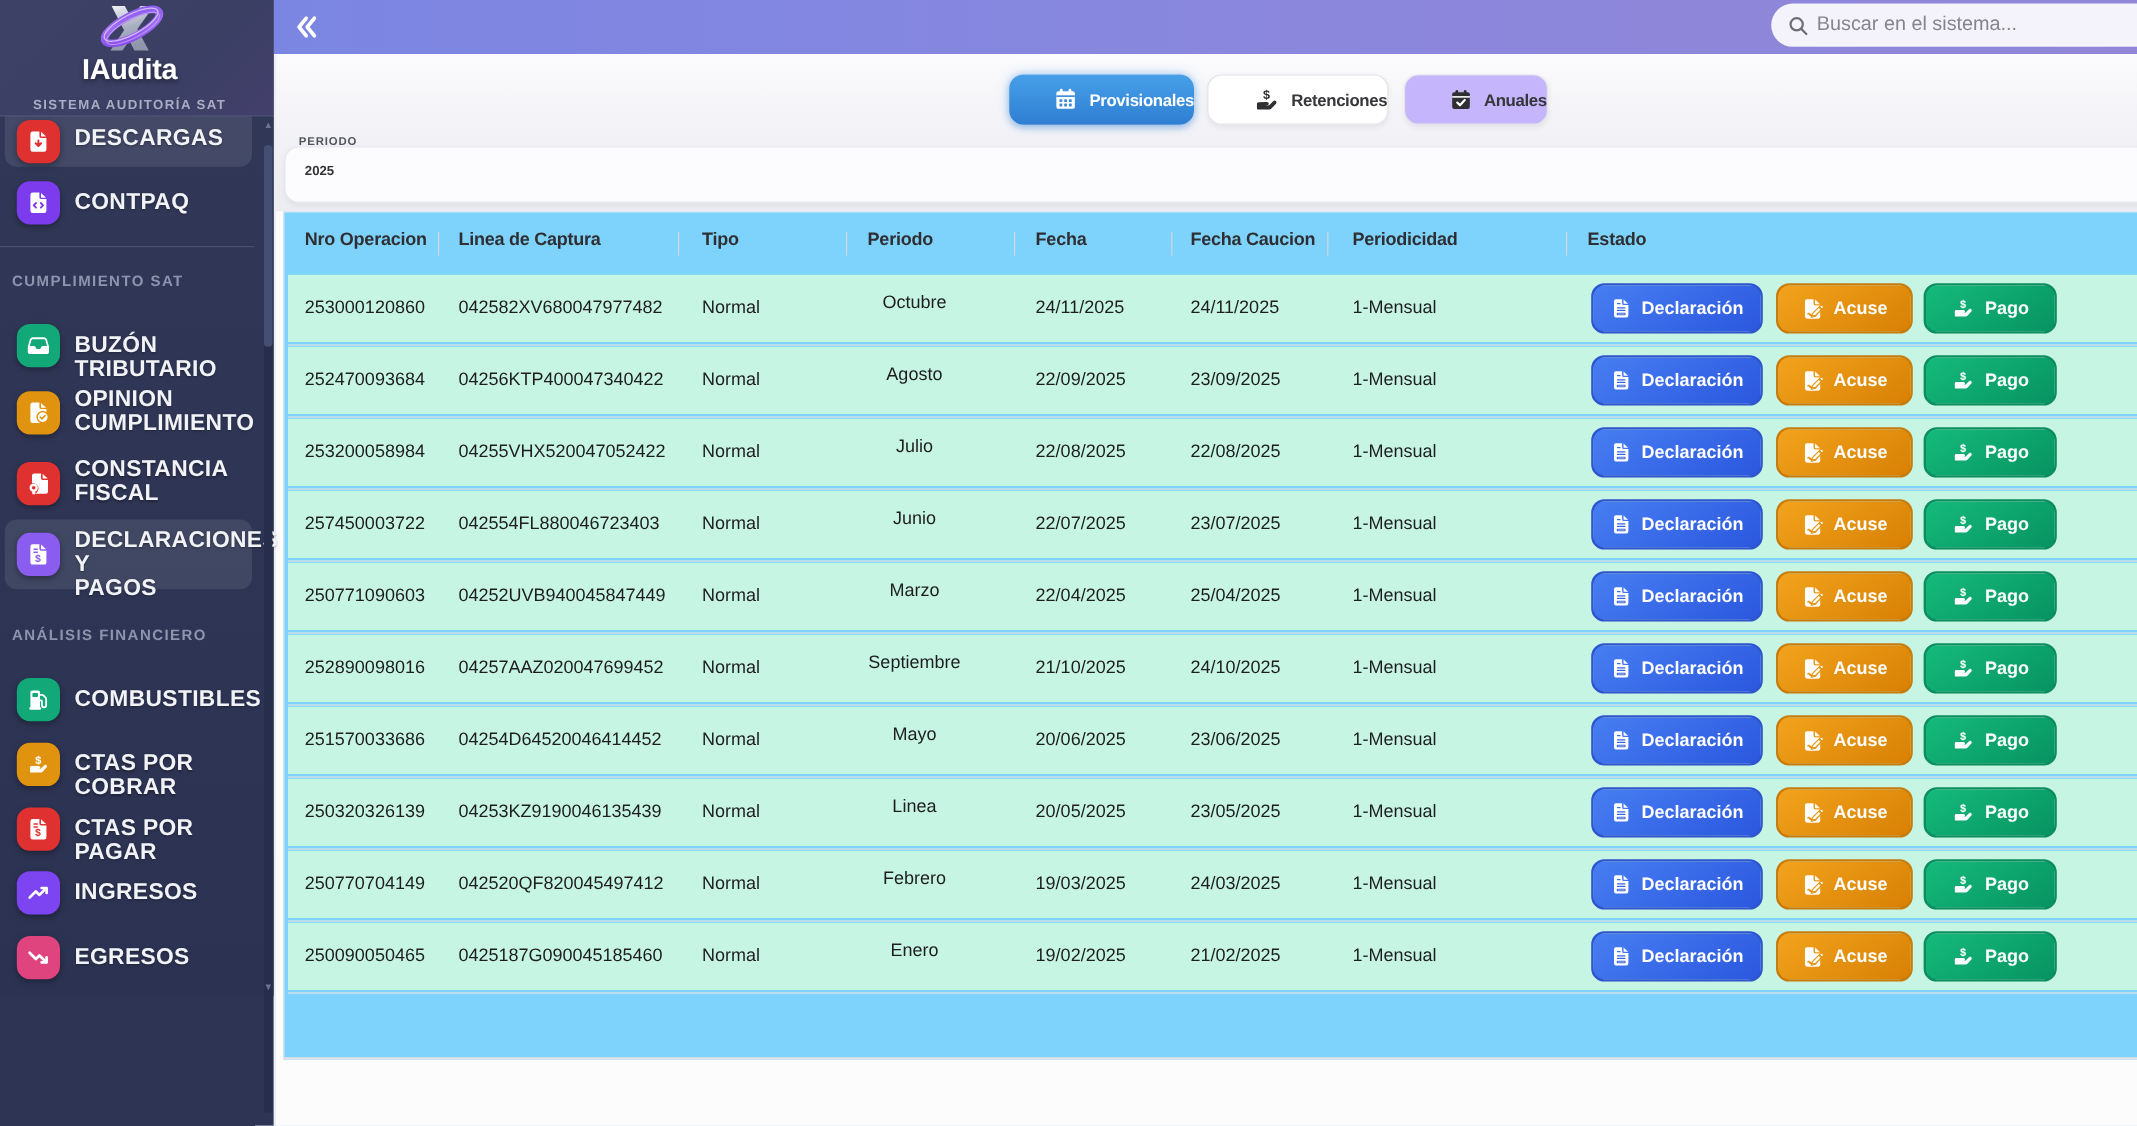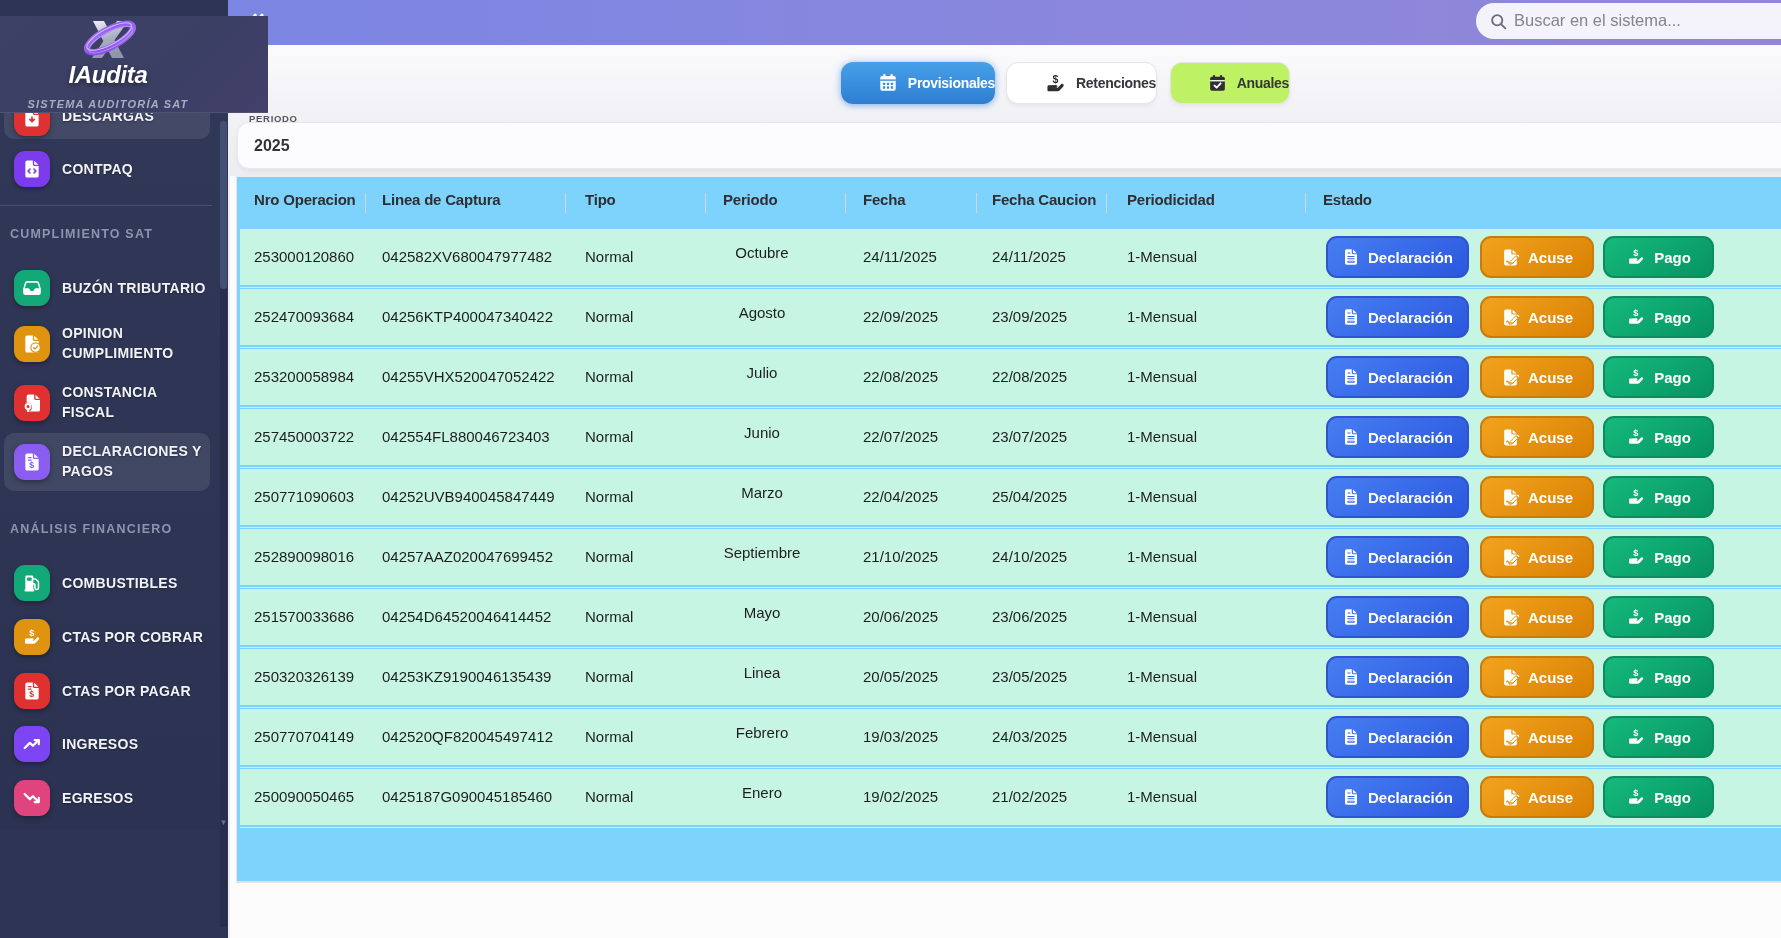--- a/index.html
+++ b/index.html
@@ -1,50 +1,50 @@
 <!DOCTYPE html>
 <html><head>
 <meta charset="utf-8">
 <style>
 * { margin:0; padding:0; box-sizing:border-box; }
 html,body { width:1781px; height:938px; overflow:hidden; font-family:"Liberation Sans", sans-serif; background:#edeef2; }
 .abs { position:absolute; }
 
 #sidebar { position:absolute; left:0; top:0; width:228px; height:938px; background:#2e3554; }
-#sbhead { position:absolute; left:0; top:16px; width:268px; height:97px; background:linear-gradient(135deg,#3d4166 0%,#3a3f63 60%,#433f6b 100%); border-bottom:1px solid rgba(255,255,255,0.10); z-index:5;font-style:italic; }
+#sbhead { position:absolute; left:0; top:0; width:228px; height:97px; background:linear-gradient(135deg,#3d4166 0%,#3a3f63 60%,#433f6b 100%); border-bottom:1px solid rgba(255,255,255,0.10); z-index:5; }
 #sbtitle { position:absolute; top:45px; width:216px; text-align:center; color:#fff; font-size:24px; letter-spacing:-0.3px; font-weight:bold; text-shadow:0 2px 4px rgba(0,0,0,.4); }
 #sbsub { position:absolute; top:82px; width:216px; text-align:center; color:#a7adc2; font-size:11px; font-weight:bold; letter-spacing:1.2px; }
 #sbmenu { position:absolute; left:0; top:97px; width:228px; height:733px; background:linear-gradient(180deg,#313857 0%,#2c3352 100%); }
 .hl { position:absolute; left:4px; width:206px; background:rgba(255,255,255,0.09); border-radius:10px; }
 .micon { position:absolute; left:14px; width:36px; height:36px; border-radius:11px; display:flex; align-items:center; justify-content:center; box-shadow:0 2px 5px rgba(0,0,0,0.35); }
-.mtext { position:absolute; left:62px; color:#f2f3f7; font-size:14px; font-weight:bold; letter-spacing:0.3px; line-height:20px; text-shadow:0 1px 2px rgba(0,0,0,0.35); }
+.mtext { position:absolute; left:62px; color:#f2f3f7; font-size:19px; font-weight:bold; letter-spacing:0.3px; line-height:20px; text-shadow:0 1px 2px rgba(0,0,0,0.35); }
 .slabel { position:absolute; left:10px; color:#8d95ae; font-size:12.5px; font-weight:bold; letter-spacing:1.2px; }
 .sep { position:absolute; left:0; width:212px; height:1px; background:rgba(255,255,255,0.13); }
 
 #sbar-track { position:absolute; left:220px; top:97px; width:7px; height:733px; background:#272e4b; }
 #sbar-thumb { position:absolute; left:220px; top:24px; width:7px; height:168px; background:#454f73; border-radius:3px; }
 .sbar-arrow { position:absolute; left:219px; width:9px; height:9px; color:#6b7392; font-size:8px; line-height:9px; text-align:center; }
 
 #sbbottom { position:absolute; left:0; top:830px; width:228px; height:108px; background:#1a2236; }
 .bicon { position:absolute; top:19px; width:24px; height:24px; color:#fff; }
 #uname { position:absolute; left:15px; top:81px; color:#fff; font-size:13.5px; font-weight:bold; white-space:nowrap; letter-spacing:0; }
 #badge { position:absolute; left:167px; top:66px; width:39px; height:46px; background:#eef1fb; border:3px solid #3a4158; border-radius:10px; }
 
 #topbar { position:absolute; left:228px; top:0; width:1553px; height:45px; background:linear-gradient(90deg,#7b86e3 0%,#8a87dd 55%,#9186d6 100%); }
 #search { position:absolute; left:1248px; top:3px; width:540px; height:36px; background:#f4f3fb; border-radius:18px; }
 #search .ph { position:absolute; left:38px; top:8px; font-size:16.5px; color:#84848d; }
 
 #content { position:absolute; left:230px; top:45px; width:1551px; height:893px; background:#fcfcfd; }
 .tab { position:absolute; top:17px; height:42px; border-radius:12px; display:flex; align-items:center; justify-content:flex-end; gap:9px; font-size:14px; letter-spacing:-0.3px; font-weight:bold; }
 #tab1 { left:611px; width:154px; background:linear-gradient(180deg,#47a0e8 0%,#2e7ed2 100%); color:#fff; box-shadow:0 0 10px rgba(90,160,235,0.45), 0 2px 5px rgba(40,110,200,0.3); }
 #tab2 { left:776px; width:151px; background:#fff; color:#36363b; border:1px solid #e4e4ea; box-shadow:0 2px 4px rgba(0,0,0,0.06); }
-#tab3 { left:940px; width:120px; background:#bef264; color:#36363b; border:1px solid #e4e4ea; box-shadow:0 2px 4px rgba(0,0,0,0.06); }
+#tab3 { left:940px; width:120px; background:#c4b5fd; color:#36363b; border:1px solid #e4e4ea; box-shadow:0 2px 4px rgba(0,0,0,0.06); }
 #plabel { position:absolute; left:19px; top:68px; font-size:9.5px; font-weight:bold; color:#55555f; letter-spacing:0.7px; }
 #pselect { position:absolute; left:7px; top:77px; width:1560px; height:47px; background:#fcfcfe; border:1px solid #e7e7ee; border-radius:12px; box-shadow:0 2px 5px rgba(0,0,0,0.05); }
-#pselect span { position:absolute; left:16px; top:14px; font-size:16px; font-weight:bold; color:#333; }
+#pselect span { position:absolute; left:16px; top:14px; font-size:11px; font-weight:bold; color:#333; }
 
 #tablebox { position:absolute; left:6px; top:131px; width:1545px; height:707px; background:#7dd3fc; border-left:1px solid #e6e6ea; border-top:1px solid #ececf0; border-bottom:2px solid #e2e2e6; }
 .th { position:absolute; top:14px; font-size:15px; font-weight:bold; color:#2f2f33; letter-spacing:-0.2px; }
 .vsep { position:absolute; top:16px; width:1px; height:20px; background:#d4d4da; }
 .row { position:absolute; left:3px; width:1560px; height:56px; background:#c7f5e3; }
 .rowline { position:absolute; left:3px; width:1560px; height:1px; background:#e4e4e6; }
 .cell { position:absolute; font-size:15px; color:#1e1e20; top:19px; }
 .month { position:absolute; font-size:15px; color:#1e1e20; top:15px; width:140px; text-align:center; left:452px; }
 .btn { position:absolute; height:42px; border-radius:11px; display:flex; align-items:center; justify-content:center; color:#fff; font-size:15px; font-weight:bold; top:7px; }
 .btn-dec { left:1086px; width:143px; background:linear-gradient(145deg,#477ef2 0%,#2b57de 100%); border:2px solid #2e55cd; }

